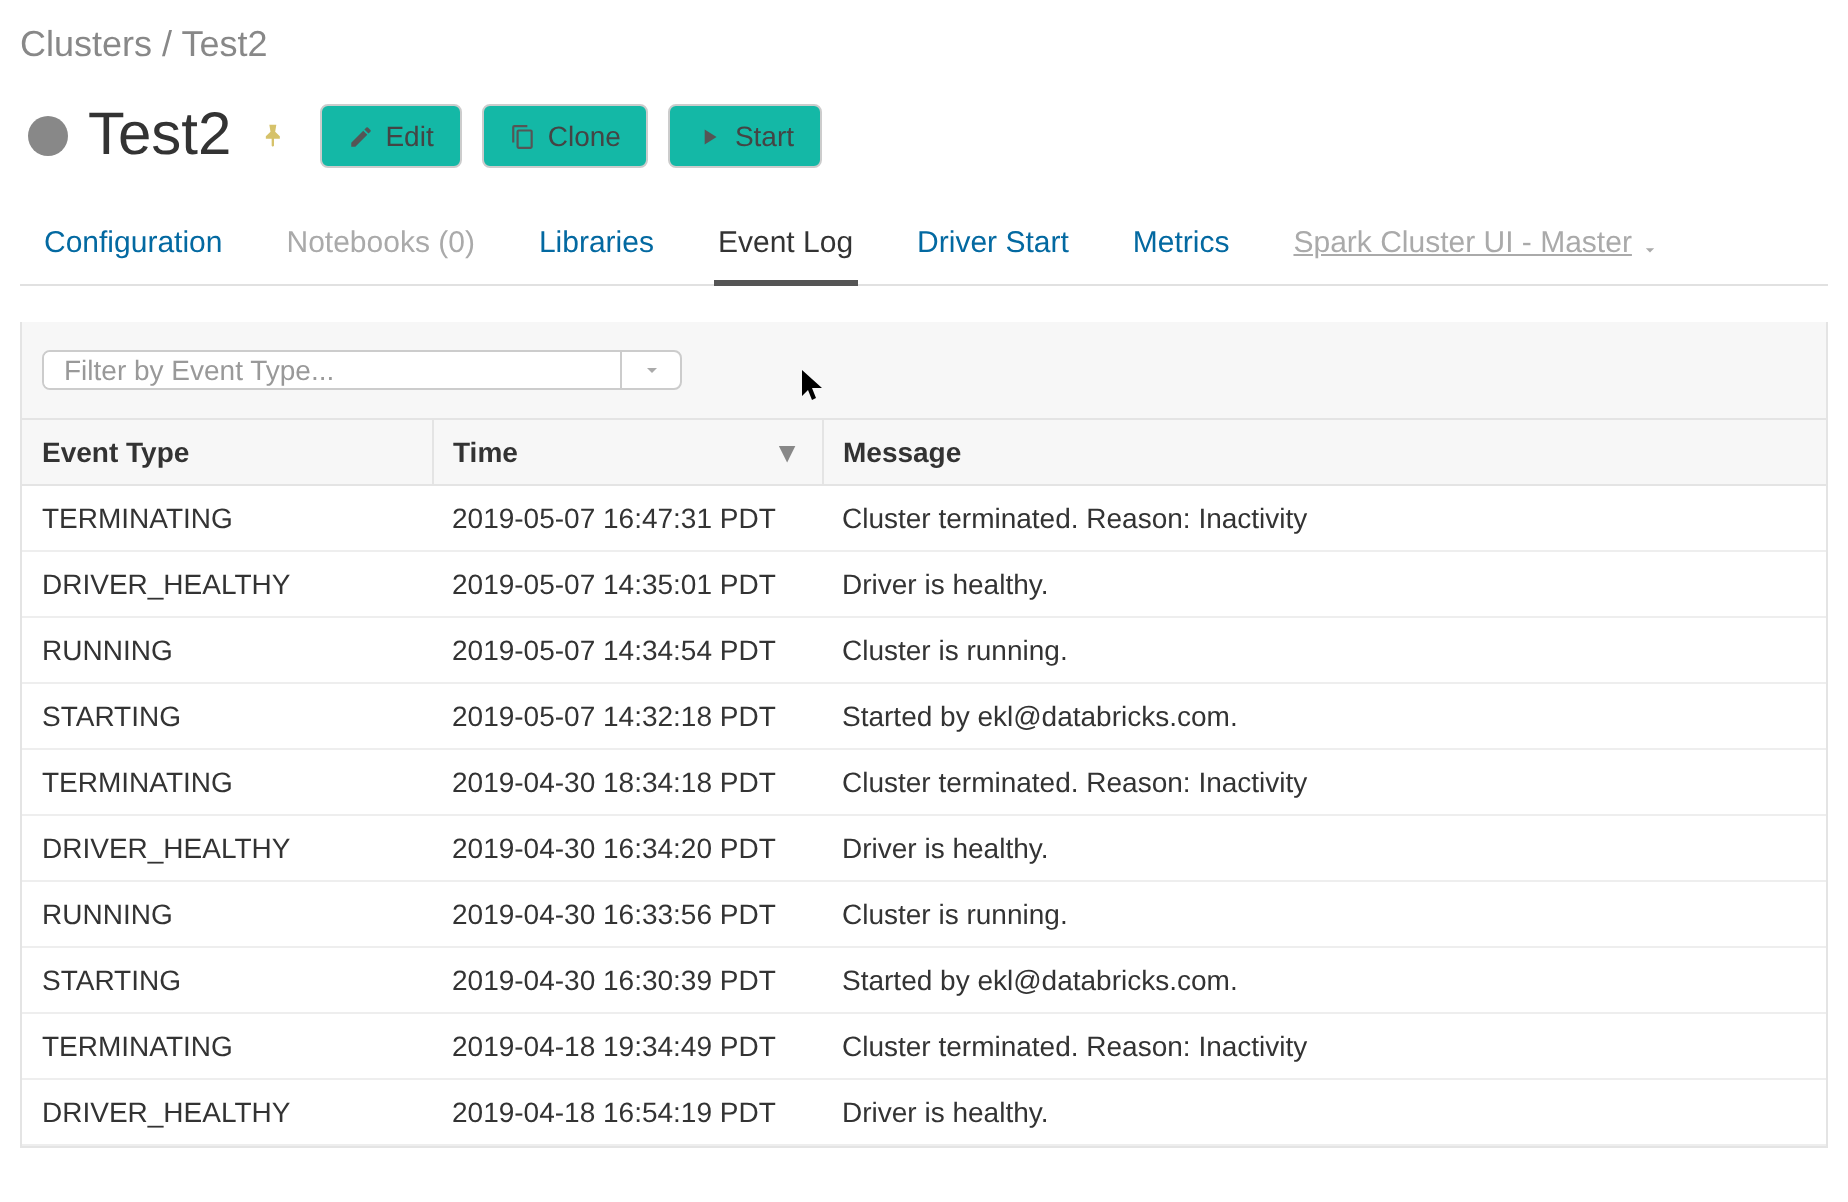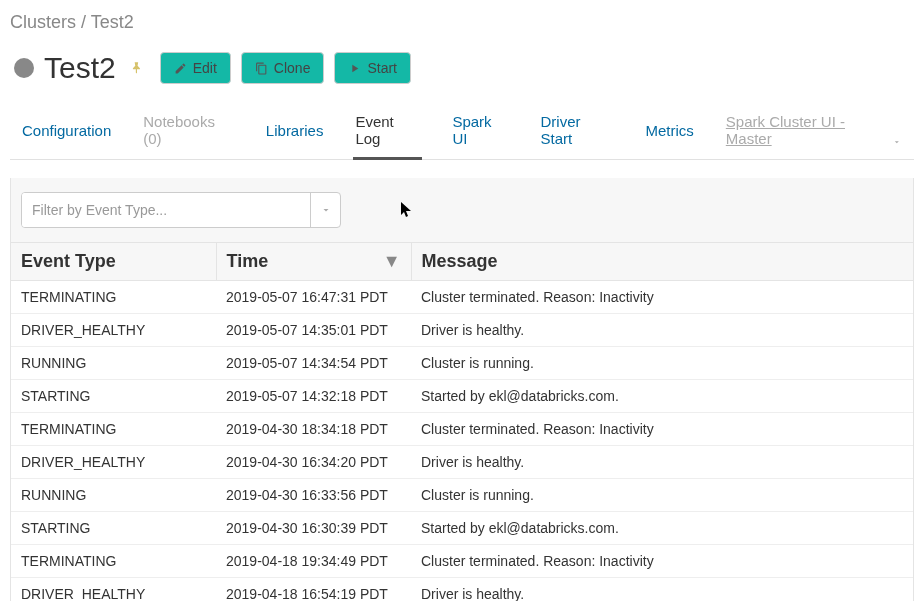--- a/index.html
+++ b/index.html
@@ -84,21 +84,21 @@
     position: relative;
   }
   .filter-wrap {
     display: inline-flex;
     align-items: stretch;
     background: #fff;
     border: 1px solid #ccc;
     border-radius: 4px;
     overflow: hidden;
     width: 320px;
-    height: 36px;
+    height: 20px;
   }
   .filter-input {
     flex: 1;
     border: none;
     padding: 0 10px;
     font-size: 14px;
     outline: none;
   }
   .filter-input::placeholder { color: #999; }
   .filter-dd {
@@ -116,21 +116,21 @@
     pointer-events: none;
   }
   table.el {
     width: 100%;
     border-collapse: collapse;
     table-layout: fixed;
   }
   table.el th {
     text-align: left;
     font-weight: 600;
-    font-size: 18px;
+    font-size: 14px;
     background: #f7f7f7;
     border-bottom: 1px solid #e4e4e4;
     border-right: 1px solid #e4e4e4;
     padding: 8px 10px;
     color: #333;
   }
   table.el th:last-child { border-right: none; }
   table.el td {
     padding: 8px 10px;
     border-bottom: 1px solid #eee;
@@ -178,21 +178,20 @@
       </svg>
     <span>Start</span>
   </button>
 </div>
 
 <div class="tabs">
   <div class="tab">Configuration</div>
   <div class="tab disabled">Notebooks (0)</div>
   <div class="tab">Libraries</div>
   <div class="tab active">Event Log</div>
-  <div class="tab">Spark UI</div>
   <div class="tab">Driver Start</div>
   <div class="tab">Metrics</div>
   <div class="tab disabled tab-dd">
     <span>Spark Cluster UI - Master</span>
     <svg width="10" height="10" viewBox="0 0 24 24" fill="#aaa">
         <path d="M7 10l5 5 5-5z"></path>
       </svg>
   </div>
 </div>
 

